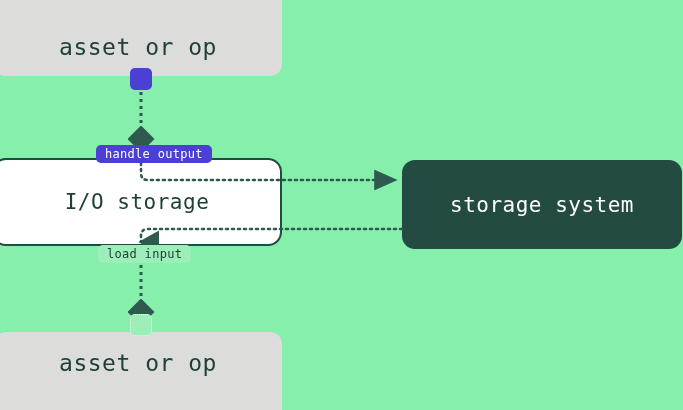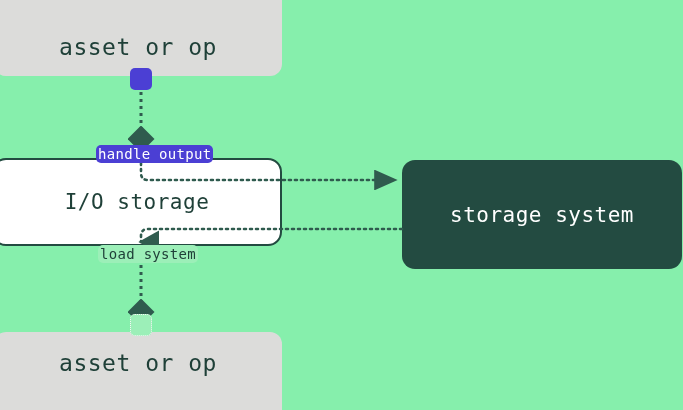--- a/index.html
+++ b/index.html
@@ -55,21 +55,21 @@
     border: 2px solid #234b41;
     border-radius: 14px;
     color: #1f4038;
     font-size: 21px;
     letter-spacing: 0.5px;
   }
   .node-storage {
     left: 402px;
     top: 160px;
     width: 280px;
-    height: 109px;
+    height: 89px;
     background: #234b41;
     border-radius: 13px;
     color: #ffffff;
     font-size: 21px;
     letter-spacing: 0.5px;
   }
   .edge-layer {
     position: absolute;
     left: 0;
     top: 0;
@@ -95,24 +95,24 @@
     background: #9cefb8;
     border: 1px dotted #f5f5f5;
   }
   .badge {
     position: absolute;
     box-sizing: border-box;
     display: flex;
     align-items: center;
     justify-content: center;
     border-radius: 5px;
-    font-size: 14px;
+    font-size: 12px;
     letter-spacing: 0.3px;
     white-space: nowrap;
-    padding: 0 2px;
+    padding: 0 9px;
     height: 18px;
   }
   .badge-handle {
     left: 96px;
     top: 145px;
     background: #4b3fd4;
     color: #ffffff;
   }
   .badge-load {
     left: 98px;
@@ -166,16 +166,16 @@
 
   <div class="port port-out"></div>
 
   <div class="port port-in"></div>
 
   <div class="badge badge-handle">
     <span>handle output</span>
   </div>
 
   <div class="badge badge-load">
-    <span>load system</span>
+    <span>load input</span>
   </div>
 
 </div>
 
 </body></html>

